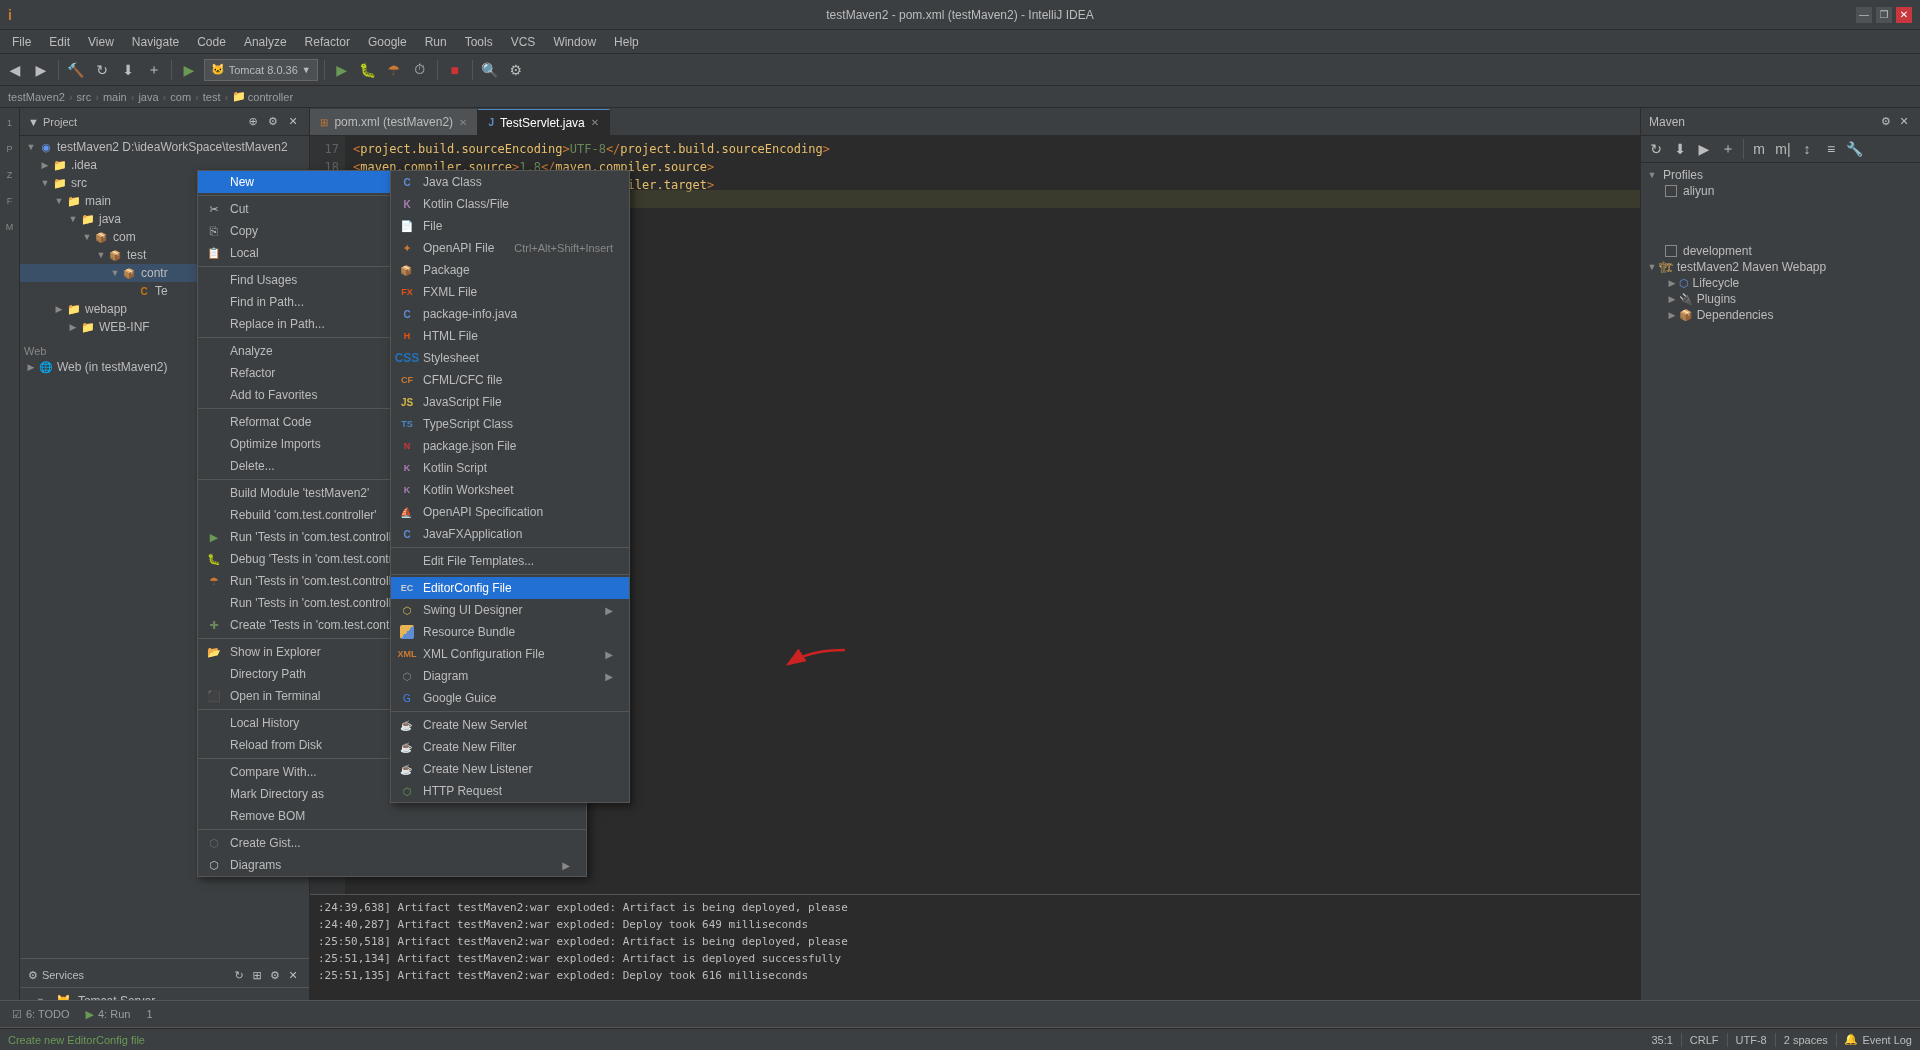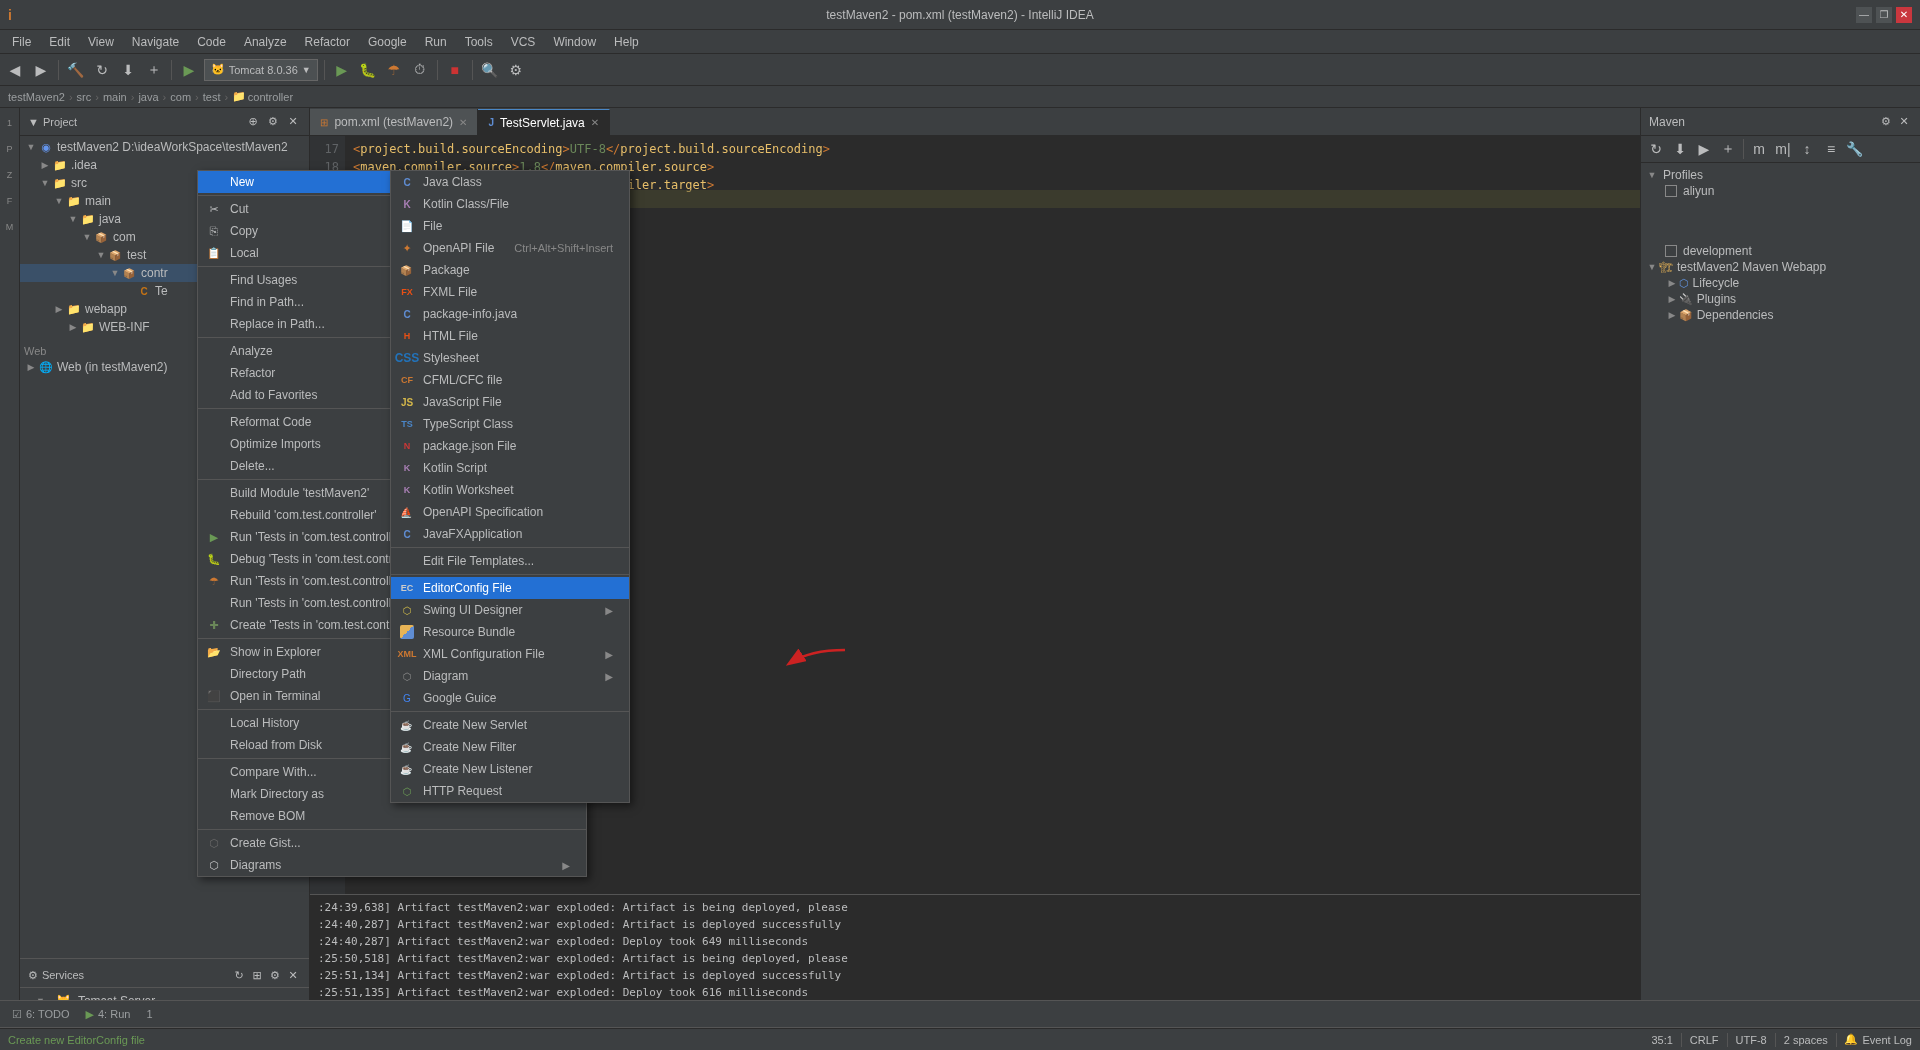--- a/index.html
+++ b/index.html
@@ -705,21 +705,20 @@
         <div>
           <span class="xml-bracket">&lt;/</span><span class="xml-tag">properties</span><span class="xml-bracket">&gt;</span>
         </div>
       </div>
 
       <div style="position:absolute;left:35px;right:0;top:54px;height:18px;background:#4b4b2f;opacity:0.5;pointer-events:none;"></div>
     </div>
 
     <div id="log-panel">
       <div>:24:39,638] Artifact testMaven2:war exploded: Artifact is being deployed, please</div>
-      <div>:24:40,287] Artifact testMaven2:war exploded: Artifact is deployed successfully</div>
       <div>:24:40,287] Artifact testMaven2:war exploded: Deploy took 649 milliseconds</div>
       <div>:25:50,518] Artifact testMaven2:war exploded: Artifact is being deployed, please</div>
       <div>:25:51,134] Artifact testMaven2:war exploded: Artifact is deployed successfully</div>
       <div>:25:51,135] Artifact testMaven2:war exploded: Deploy took 616 milliseconds</div>
     </div>
   </div>
 
   <div id="maven-panel">
     <div id="maven-header">
       <span>Maven</span>

